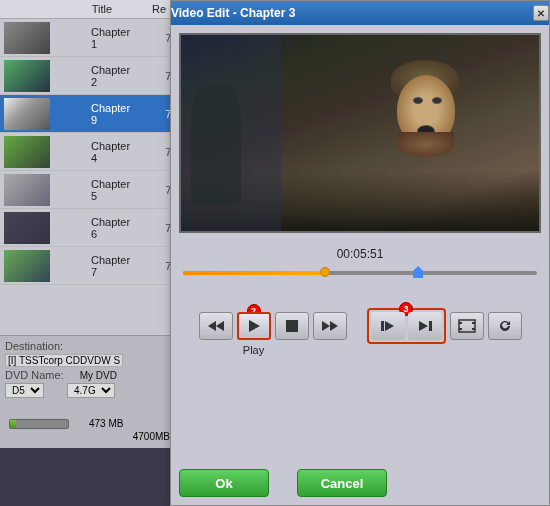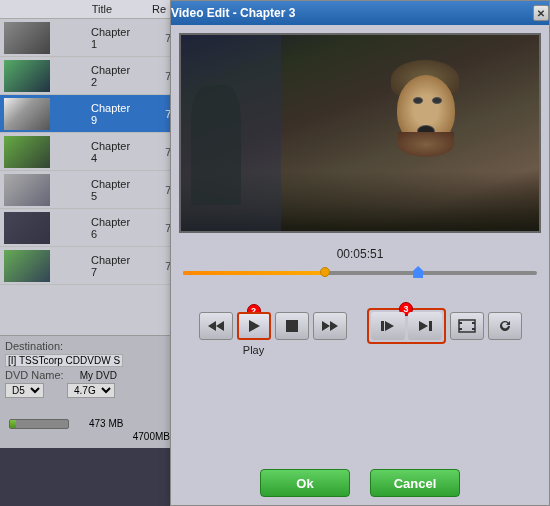--- a/index.html
+++ b/index.html
@@ -325,22 +325,22 @@
       border-radius: 50%;
       display: flex;
       align-items: center;
       justify-content: center;
       border: 1px solid #900;
     }
 
     
     .dialog-footer {
       display: flex;
-      justify-content: center;
-      gap: 20px;
+      justify-content: flex-start;
+      gap: 28px;
       padding: 8px;
       flex-shrink: 0;
     }
 
     .ok-btn {
       width: 90px;
       height: 28px;
       background: linear-gradient(180deg, #60d060 0%, #30a030 100%);
       border: 1px solid #208020;
       border-radius: 4px;

